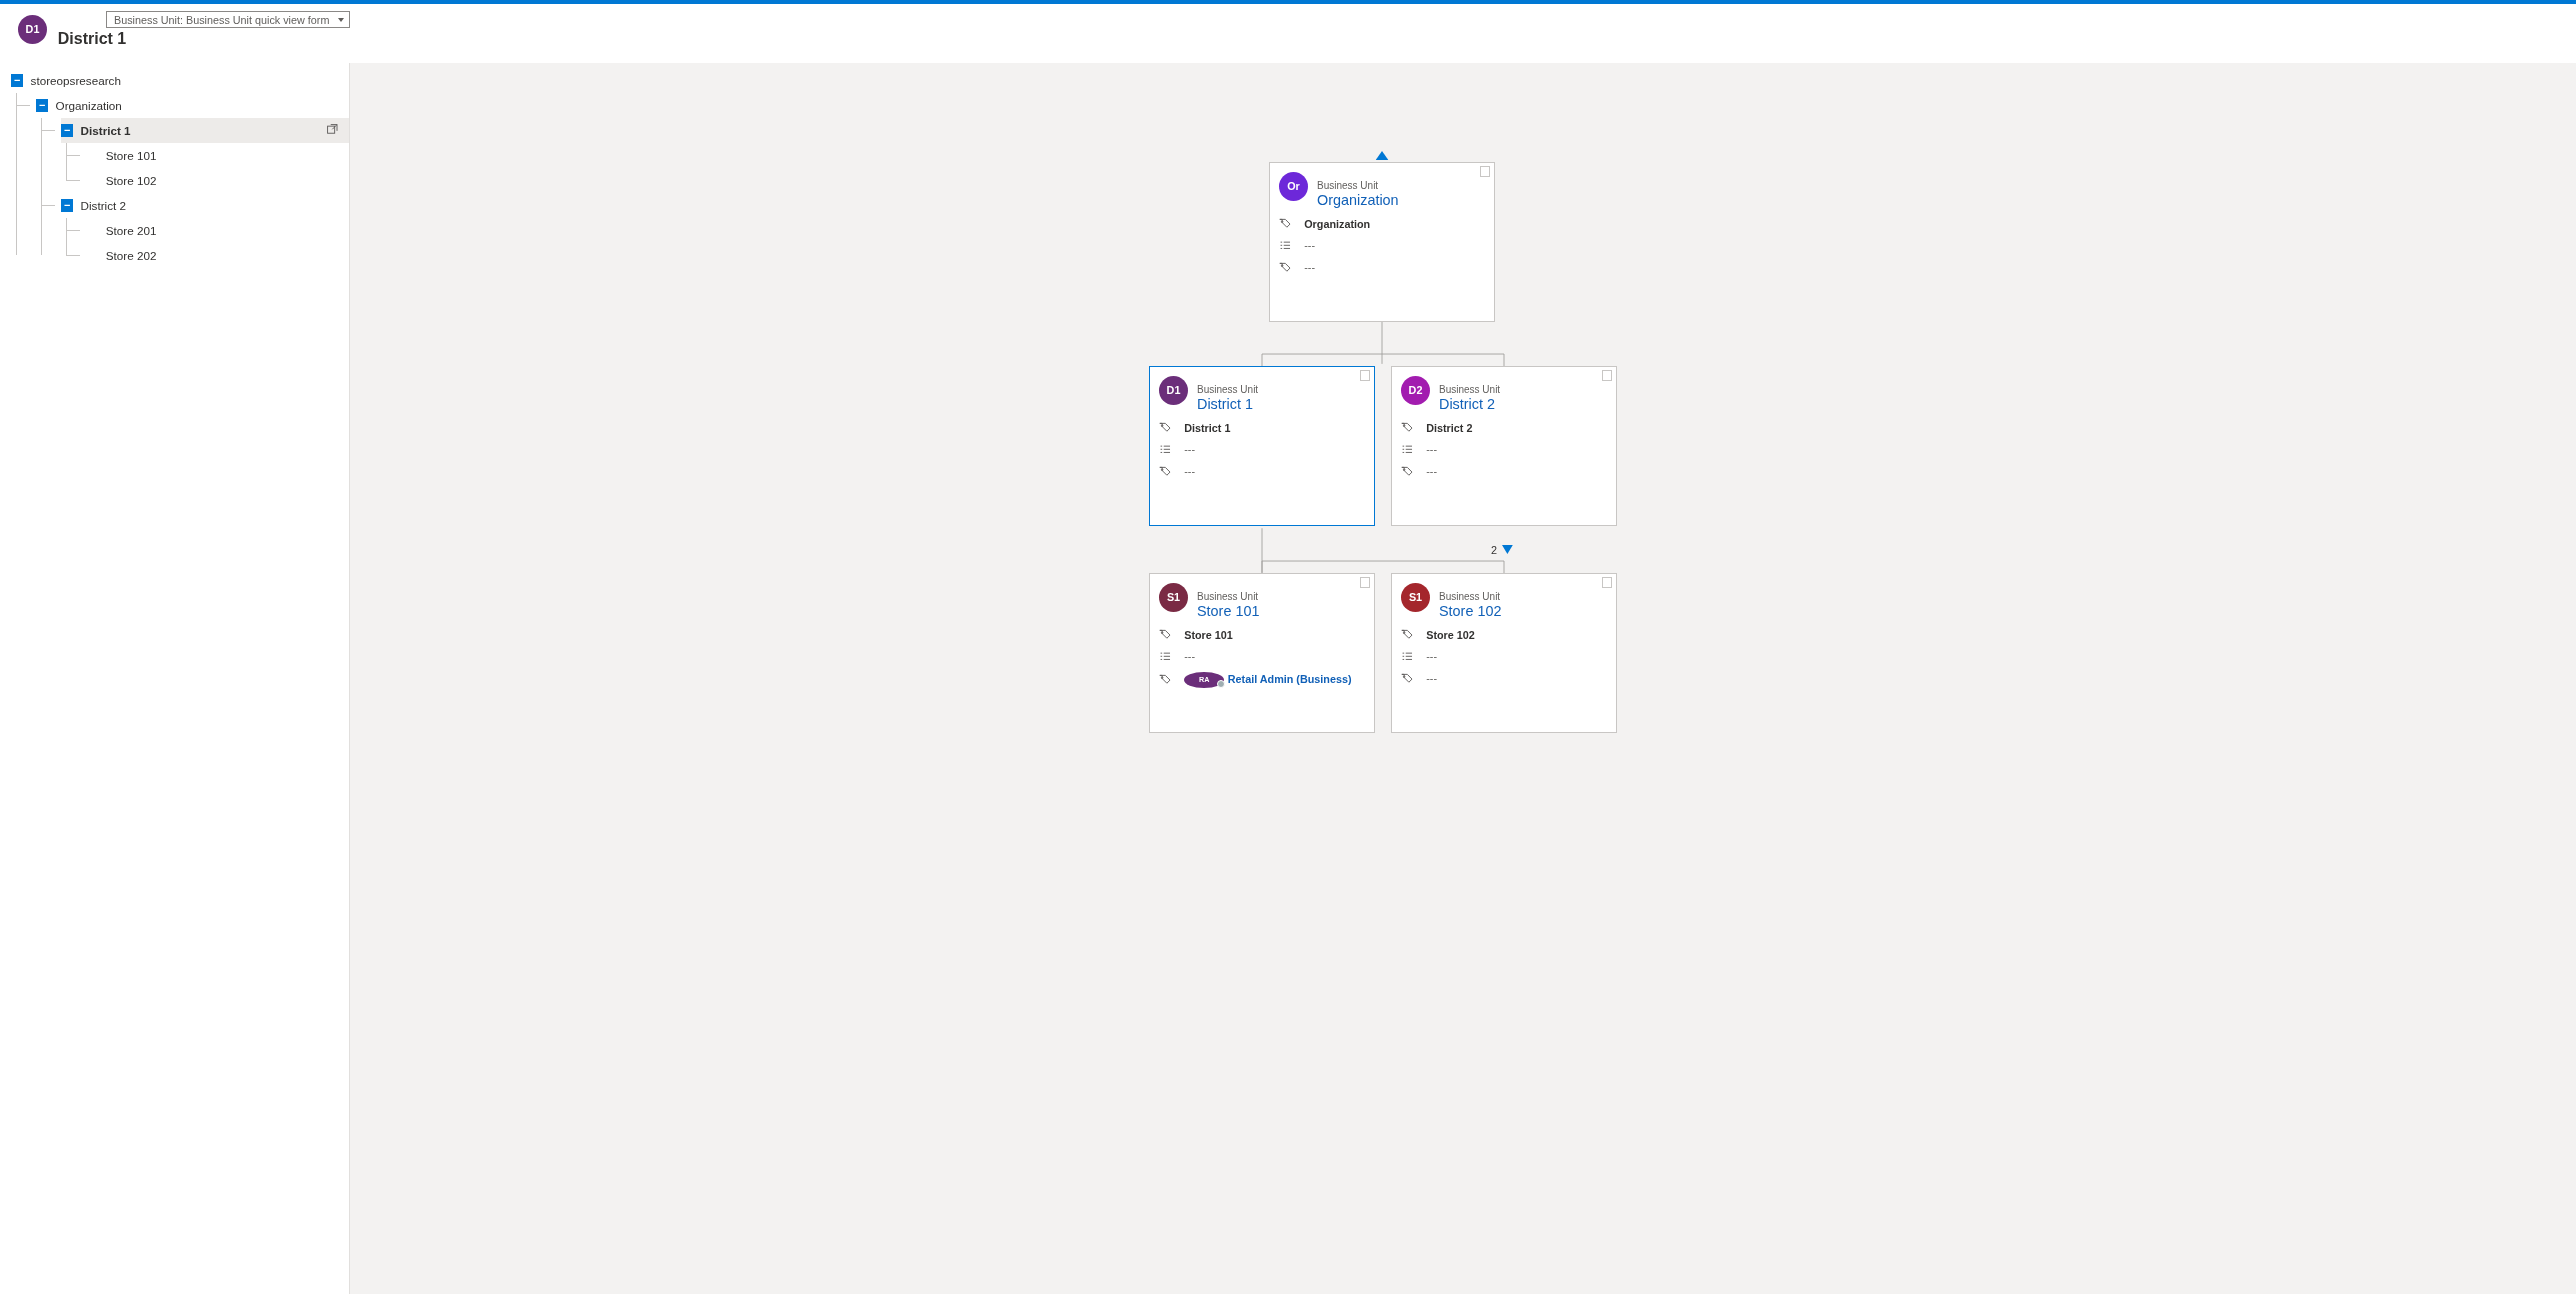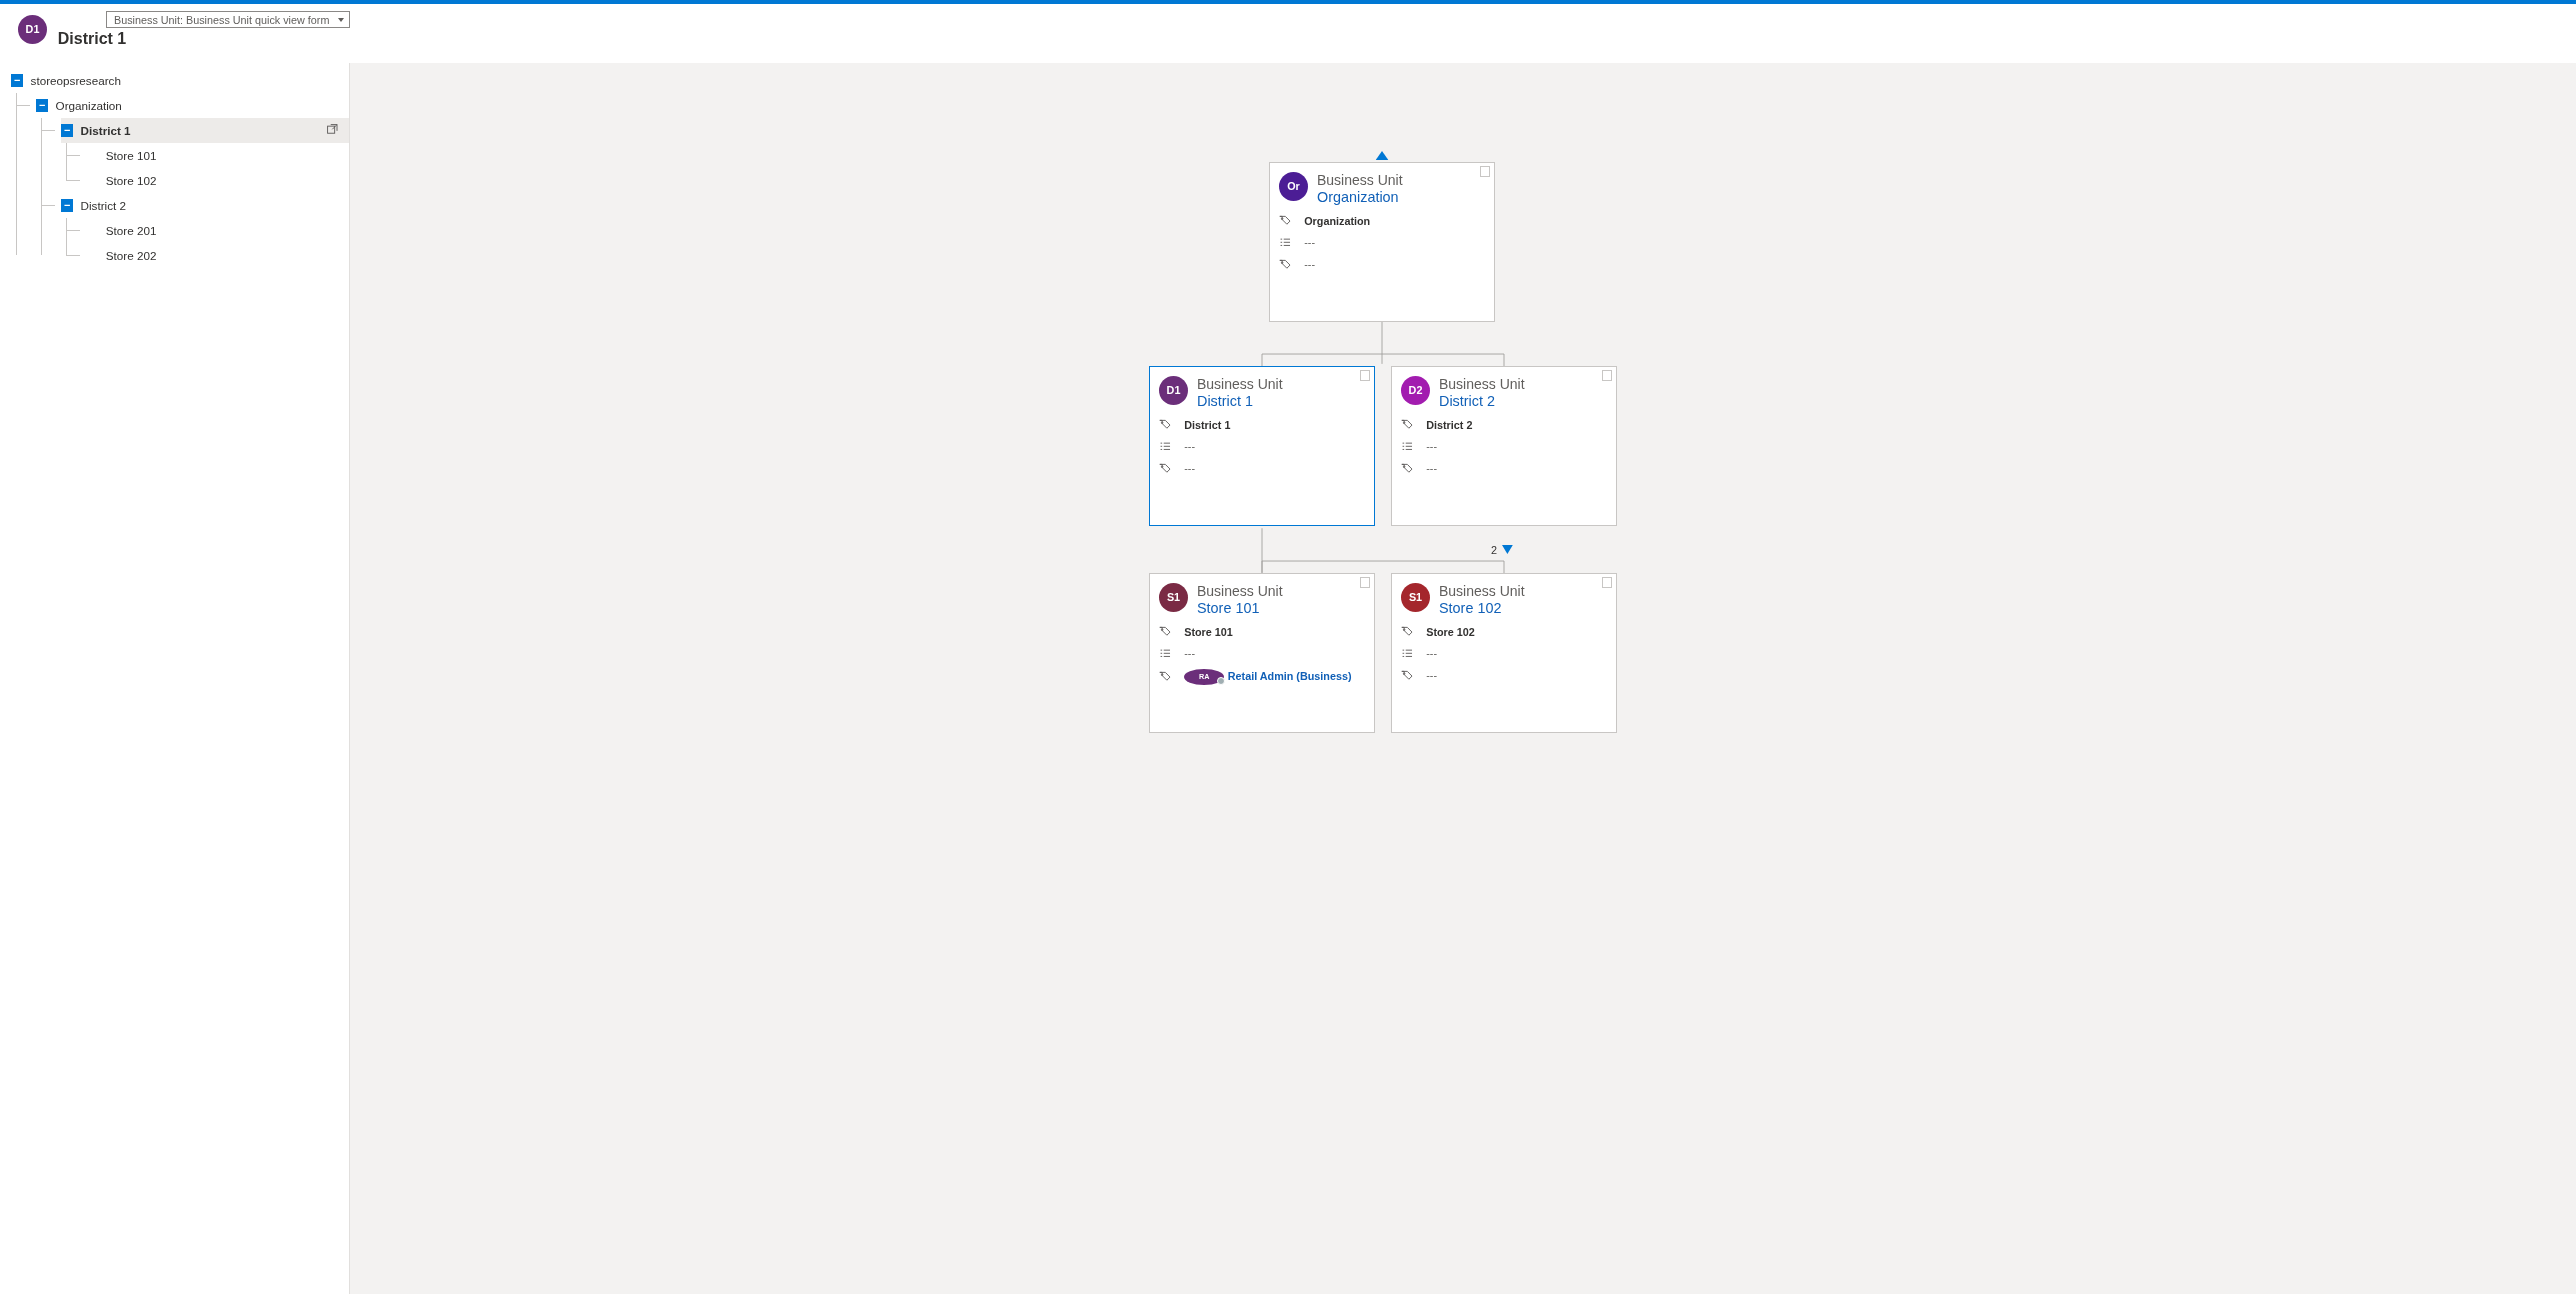--- a/index.html
+++ b/index.html
@@ -35,38 +35,38 @@
     
     
     .hier-wrap { position: relative; width: 100%; min-height: 100%; }
     .nav-arrow { position: absolute; left: 1032px; top: 86px; transform: translateX(-50%); cursor: pointer; }
     .nav-arrow svg { width: 12.6px; height: 9px; fill: #0078d4; }
     .card { position: absolute; width: 226px; height: 160px; background: #fff; border: 0.9px solid #c8c6c4; }
     .card.selected { border: 1.8px solid #0078d4; }
     .card-corner { position: absolute; top: 3.6px; right: 3.6px; width: 10.8px; height: 10.8px; border: 0.9px solid #c8c6c4; background: #fff; cursor: pointer; }
     .card-head { display: flex; align-items: flex-start; gap: 9px; padding: 9px; }
     .card-avatar { width: 29px; height: 29px; border-radius: 50%; display: flex; align-items: center; justify-content: center; color: #fff; font-weight: 600; font-size: 10.8px; flex-shrink: 0; }
-    .card-type { font-size: 14px; color: #605e5c; margin-bottom: 1.8px; }
+    .card-type { font-size: 10px; color: #605e5c; margin-bottom: 1.8px; margin-top: 8px; }
     .card-title { font-size: 14.4px; color: #1160b7; cursor: pointer; }
     .card-rows { padding: 0 9px 9px 9px; display: flex; flex-direction: column; gap: 9px; }
     .card-row { display: flex; align-items: center; gap: 12.6px; font-size: 10.8px; }
     .card-row-icon { width: 12.6px; height: 12.6px; color: #605e5c; flex-shrink: 0; }
     .card-row-val { color: #323130; font-weight: 600; }
     .card-row-val.link { color: #1160b7; font-weight: 600; }
     .card-row-val.dash { font-weight: 400; color: #605e5c; }
     .mini-avatar { width: 40px; height: 16px; border-radius: 50%; background: #6b2e7a; color: #fff; font-size: 7.2px; display: inline-flex; align-items: center; justify-content: center; margin-right: 3.6px; position: relative; }
     .mini-avatar::after { content: ""; position: absolute; bottom: -0.9px; right: -0.9px; width: 6.3px; height: 6.3px; border-radius: 50%; background: #a0aeb2; border: 0.9px solid #fff; }
     
     .count-indicator { position: absolute; display: flex; align-items: center; gap: 5.4px; color: #323130; font-size: 10.8px; cursor: pointer; }
     .count-indicator svg { width: 10.8px; height: 9px; fill: #0078d4; }
     
     svg.conn { position: absolute; overflow: visible; pointer-events: none; }
     svg.conn path { stroke: #a19f9d; stroke-width: 1; fill: none; }
     
-    .av-olive { background: #4c1d95; }
+    .av-olive { background: #6d28d9; }
     .av-purple { background: #6b2e7a; }
     .av-teal { background: #a21caf; }
     .av-wine { background: #7a2a44; }
     .av-red  { background: #a4262c; }
   </style>
 </head>
 <body>
 
 <div class="top-bar"></div>
 

